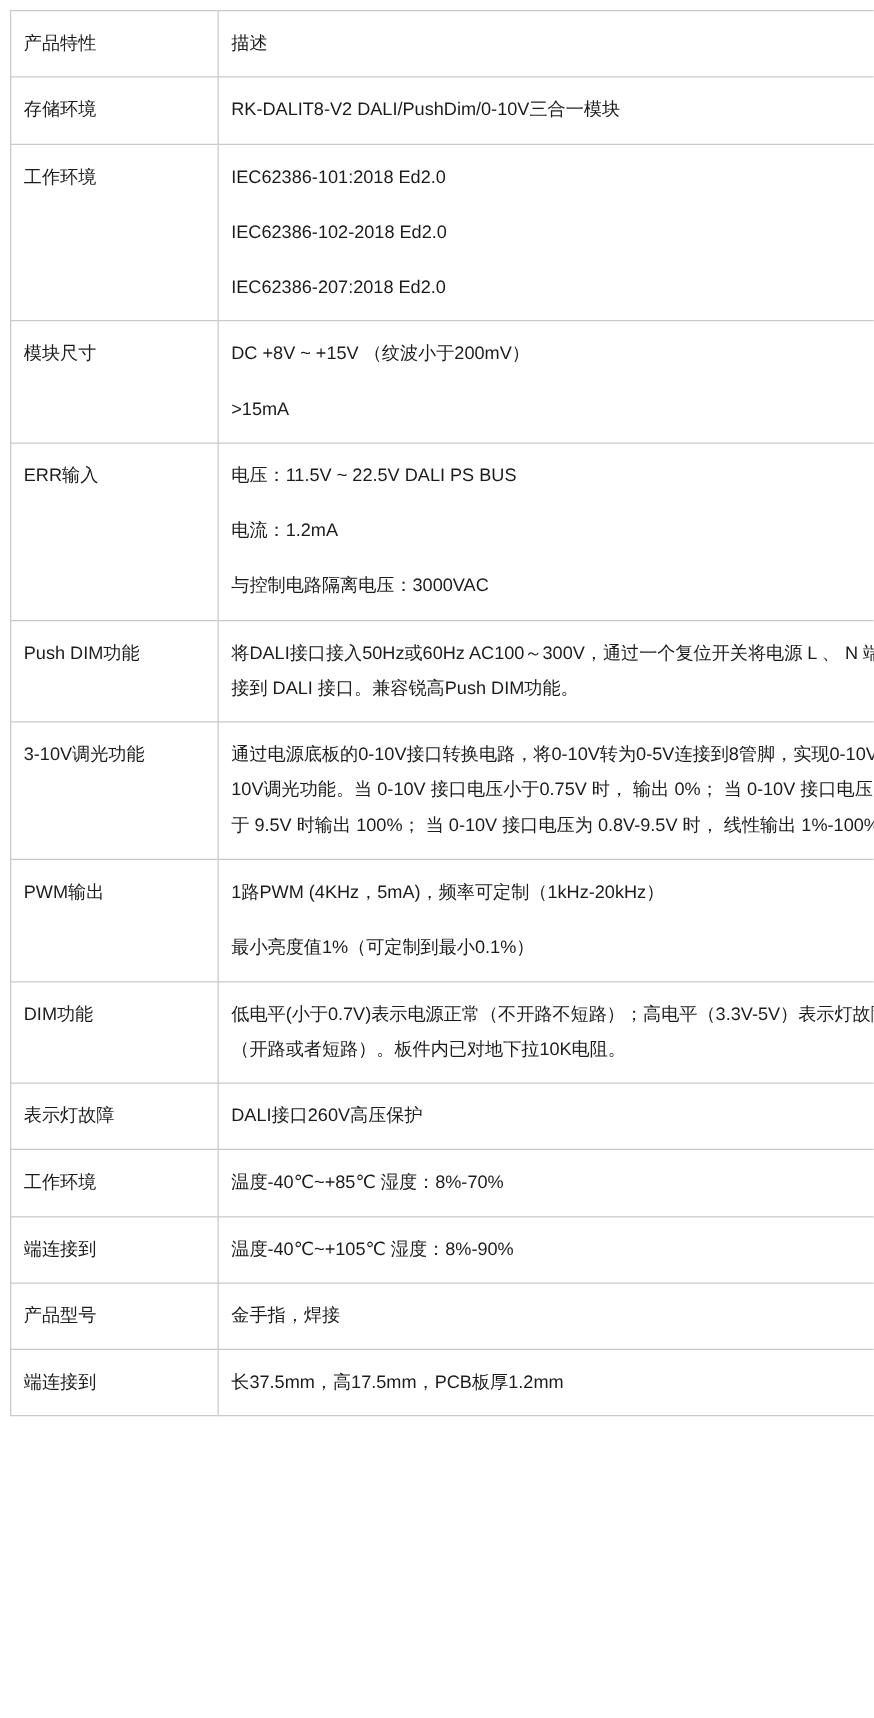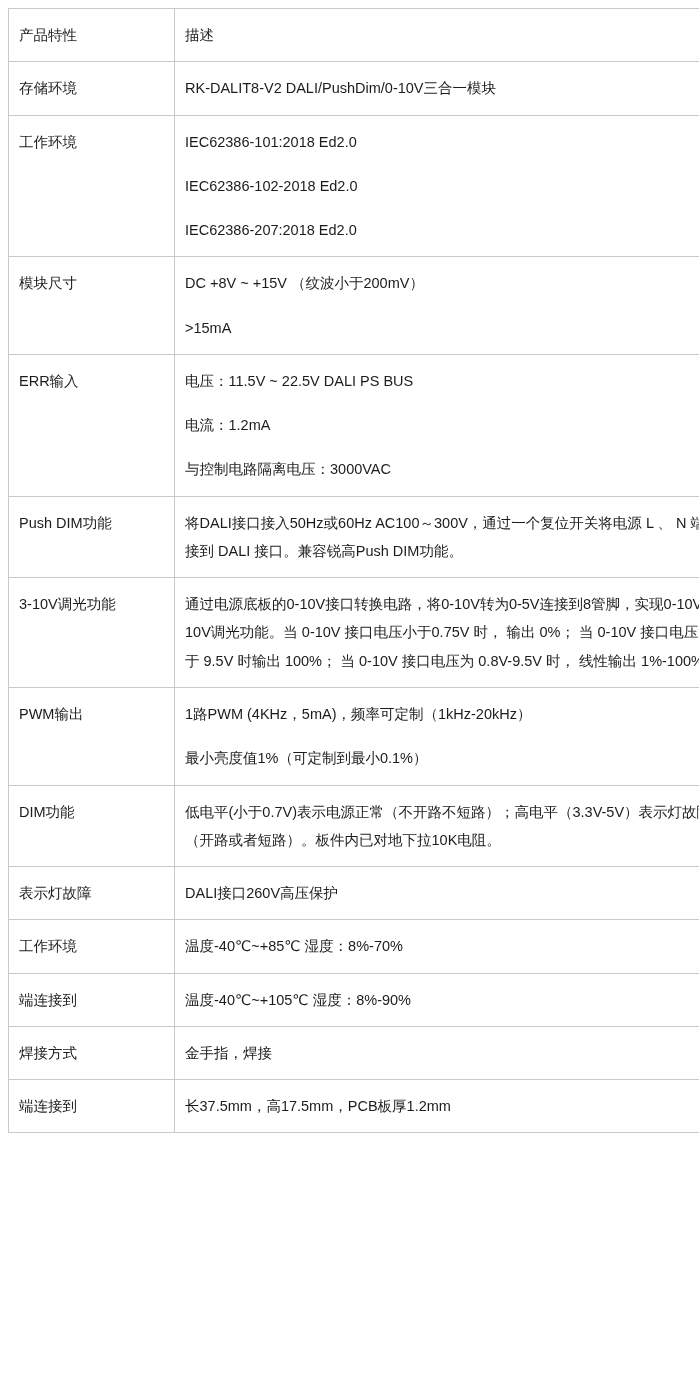--- a/index.html
+++ b/index.html
@@ -138,21 +138,21 @@
       </tr>
 
       <tr>
         <td class="feature-cell">端连接到</td>
         <td class="desc-cell">
           <span class="line">温度-40℃~+105℃ 湿度：8%-90%</span>
         </td>
       </tr>
 
       <tr>
-        <td class="feature-cell">焊接方式</td>
+        <td class="feature-cell">产品型号</td>
         <td class="desc-cell">
           <span class="line">金手指，焊接</span>
         </td>
       </tr>
 
       <tr>
         <td class="feature-cell">端连接到</td>
         <td class="desc-cell">
           <span class="line">长37.5mm，高17.5mm，PCB板厚1.2mm</span>
         </td>

